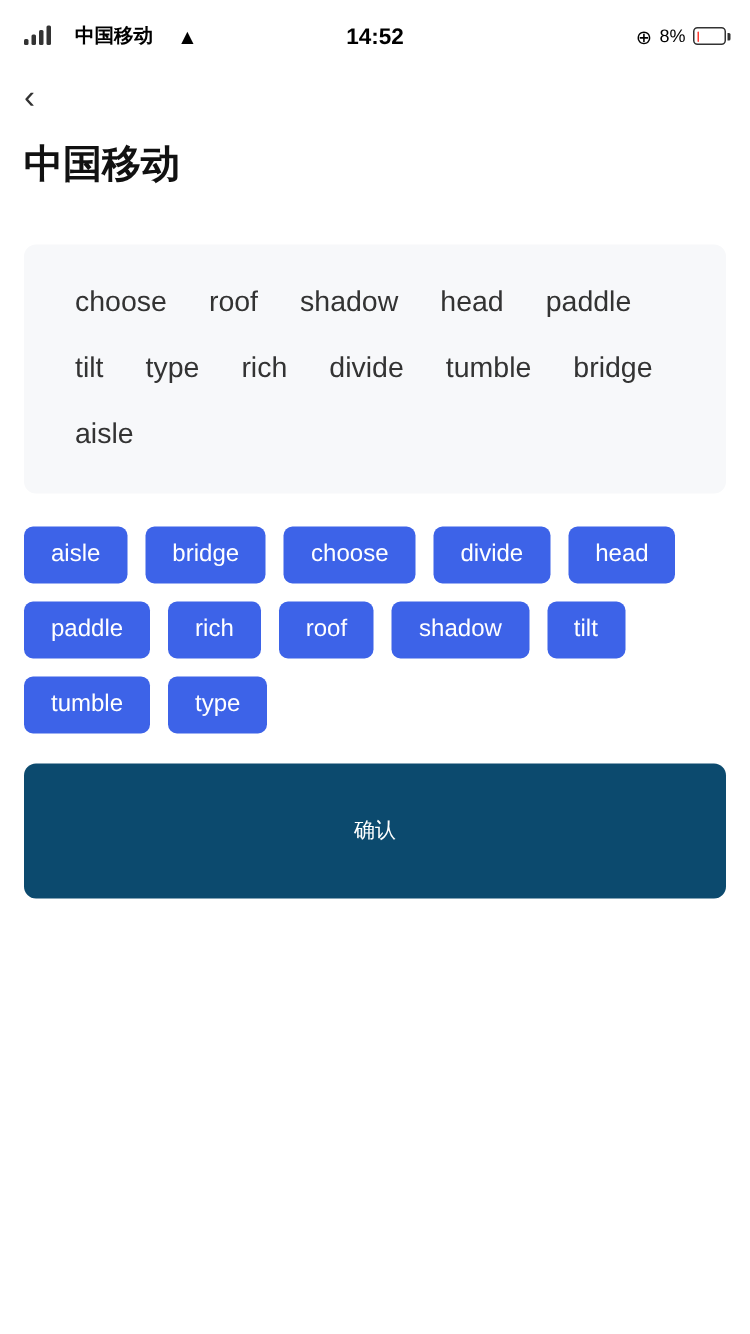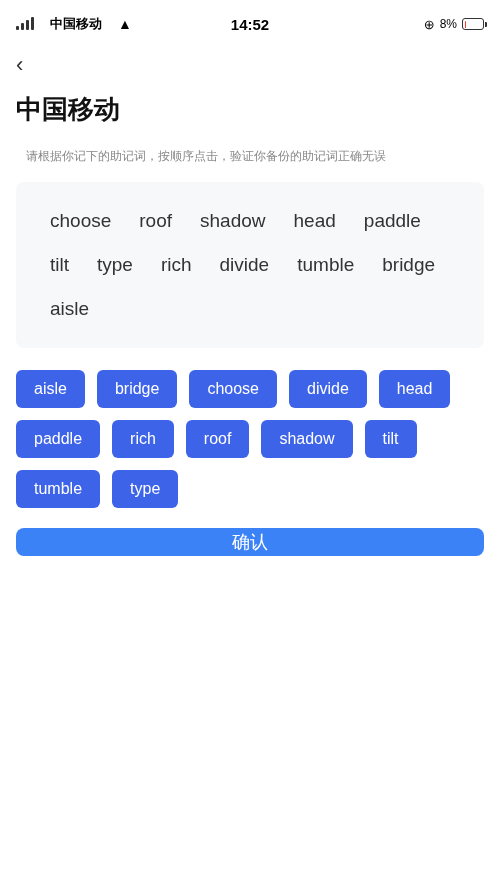--- a/index.html
+++ b/index.html
@@ -146,26 +146,26 @@
       cursor: pointer;
       font-family: inherit;
     }
 
     
     .confirm-section {
       padding: 8px 16px 20px 16px;
     }
     .confirm-btn {
       width: 100%;
-      background: #3b82f6;
+      background: #0c4a6e;
       color: #fff;
       border: none;
       border-radius: 8px;
-      padding: 2px;
-      font-size: 18px;
+      padding: 36px;
+      font-size: 14px;
       font-weight: 500;
       cursor: pointer;
       font-family: inherit;
     }
 
     
     .signal-bars {
       display: inline-flex;
       align-items: flex-end;
       gap: 2px;
@@ -208,21 +208,20 @@
   </div>
 </div>
 
 <div class="header">
   <span class="back-button">‹</span>
 </div>
 
 <div class="page-title">中国移动</div>
 
 <div class="instruction-section">
-  <div class="instruction-desc">请根据你记下的助记词，按顺序点击，验证你备份的助记词正确无误</div>
 </div>
 
 <div class="word-display-box" id="word-display">
 <span class="word-slot">choose</span>
     <span class="word-slot">roof</span>
     <span class="word-slot">shadow</span>
     <span class="word-slot">head</span>
     <span class="word-slot">paddle</span>
     <span class="word-slot">tilt</span>
     <span class="word-slot">type</span>

